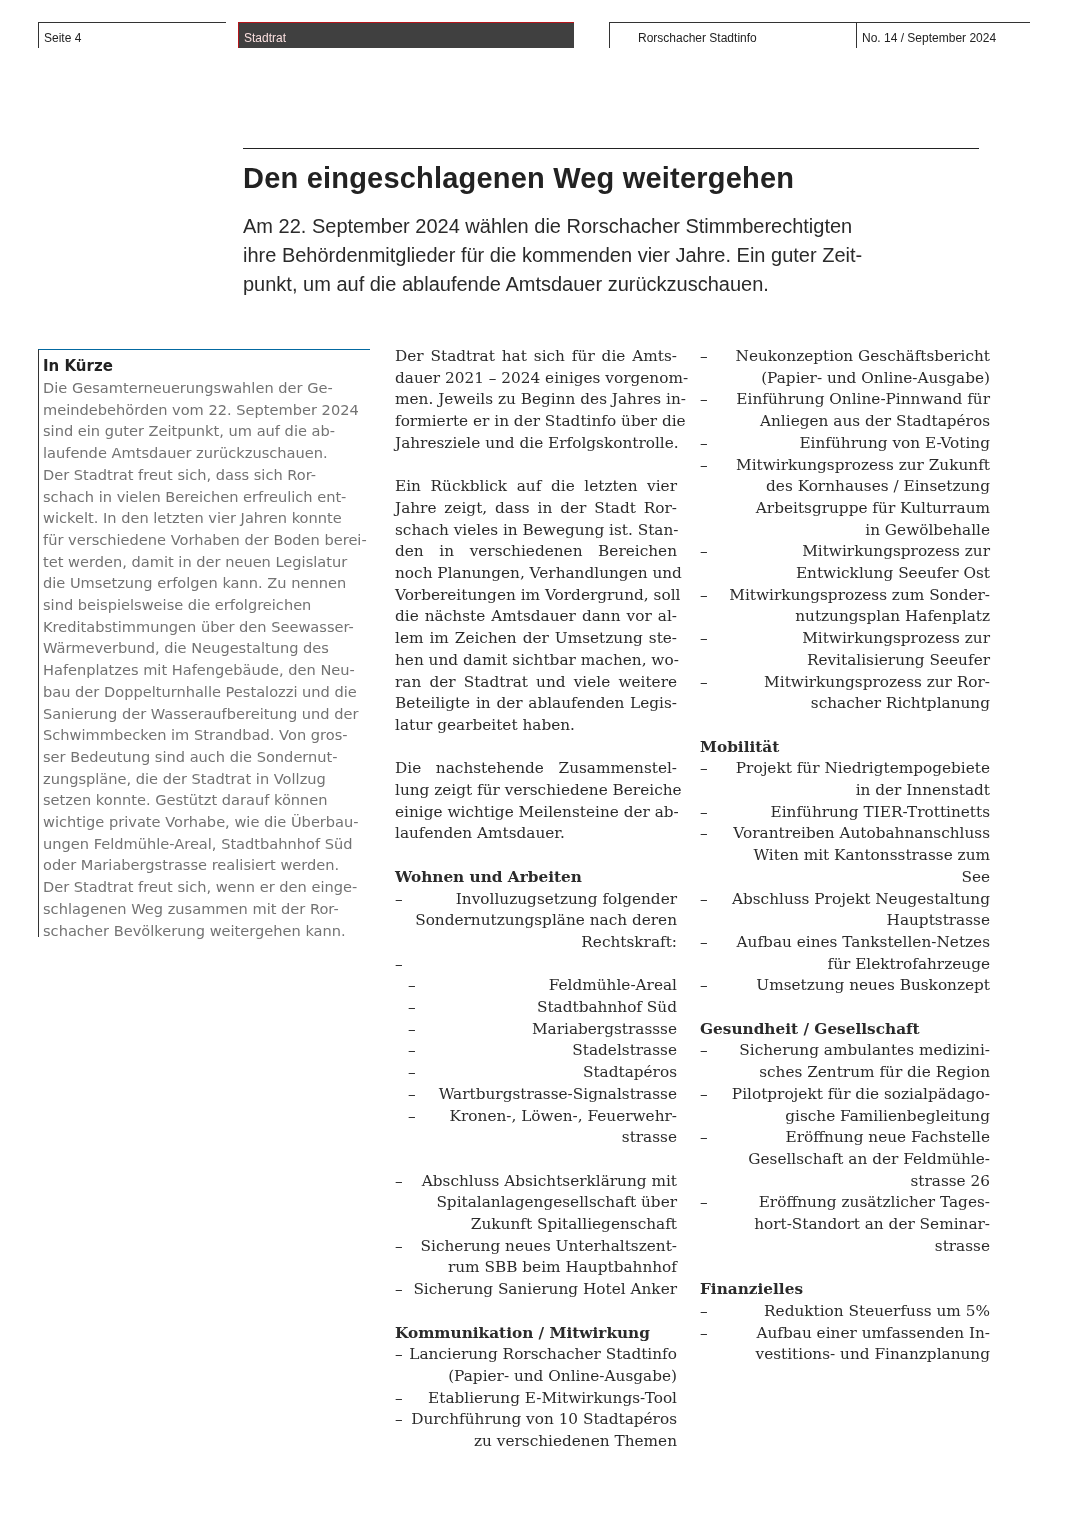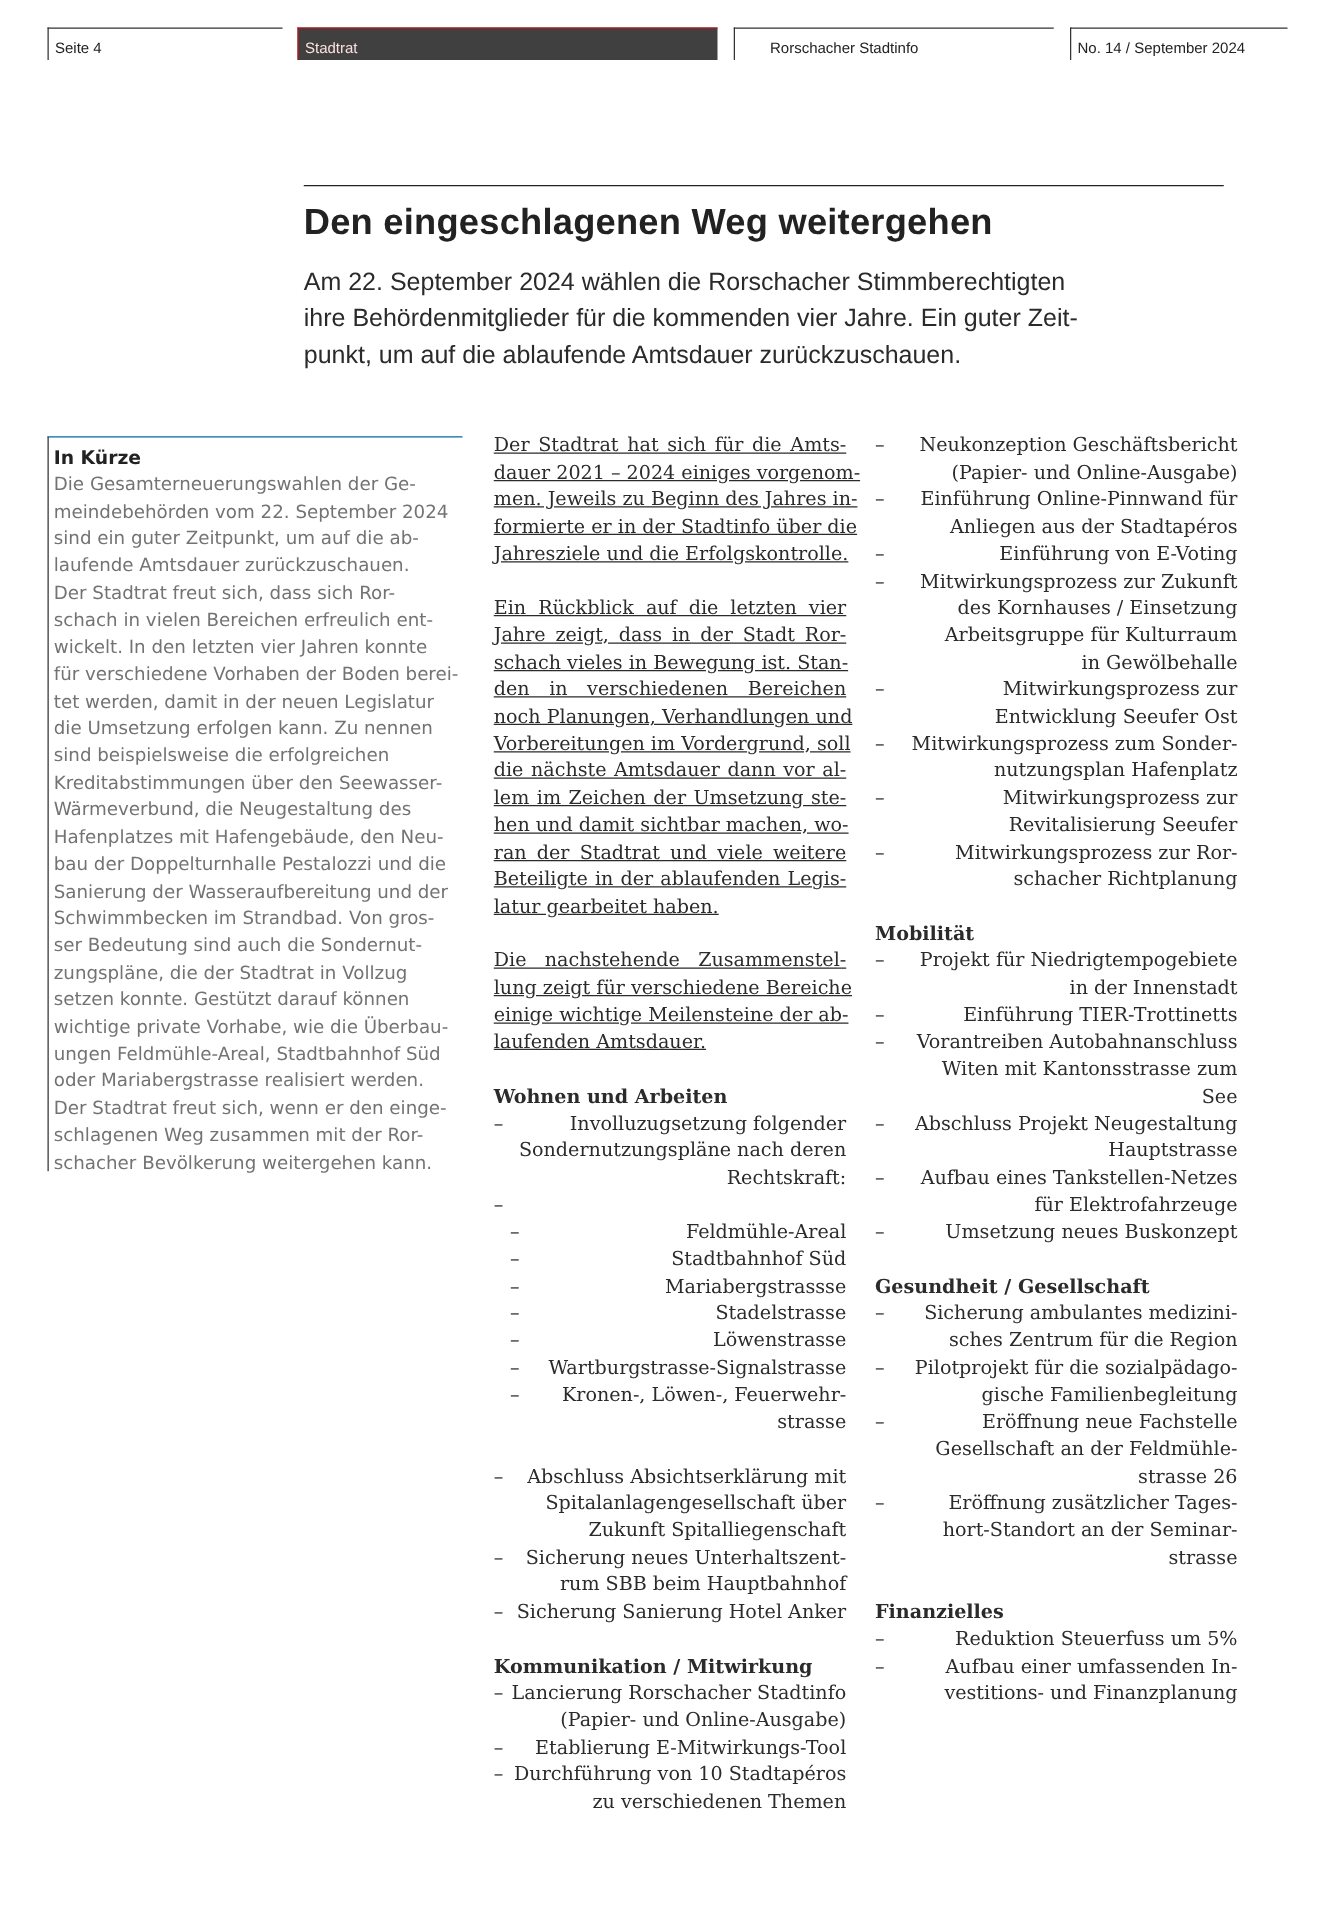--- a/index.html
+++ b/index.html
@@ -4,41 +4,41 @@
   <style>
     html, body { margin: 0; padding: 0; background: #ffffff; }
     body { width: 1070px; height: 1531px; position: relative; overflow: hidden; }
 
     .hdr { position: absolute; top: 22px; height: 26px; box-sizing: border-box;
            border-top: 1px solid #333; border-left: 1px solid #333;
            font-family: "Liberation Sans", sans-serif; font-size: 12px; color: #222;
            padding: 8px 0 0 5px; line-height: 14px; }
     .hdr-seite { left: 38px; width: 188px; }
     .hdr-section { left: 238px; width: 336px; background: #404040; color: #fbe0e0; border-top: 1px solid #b5151b; border-left: 1px solid #b5151b; }
-    .hdr-pub { left: 587px; width: 256px; padding-left: 28px; }
+    .hdr-pub { left: 609px; width: 256px; padding-left: 28px; }
     .hdr-issue { left: 856px; width: 174px; text-align: left; padding-right: 5px; }
 
     .title-rule { position: absolute; left: 243px; top: 148px; width: 736px; height: 1px; background: #222; }
     .title { position: absolute; left: 243px; top: 162px; margin: 0;
              font-family: "Liberation Sans", sans-serif; font-weight: bold; font-size: 29px; color: #222; letter-spacing: 0.2px; }
     .lead { position: absolute; left: 243px; top: 212px; width: 720px; margin: 0;
             font-family: "Liberation Sans", sans-serif; font-size: 20px; line-height: 29px; color: #2a2a2a; }
 
     .sidebar { position: absolute; left: 38px; top: 349px; width: 332px; height: 588px; box-sizing: border-box;
                border-top: 1px solid #0369a1; border-left: 1px solid #333; padding: 6px 0 0 4px;
                font-family: "DejaVu Sans", sans-serif; font-size: 14.6px; line-height: 21.7px; }
     .sidebar h3 { margin: 0; font-size: 15px; font-weight: bold; color: #222; line-height: 21px; }
     .sidebar p { margin: 0; color: #737373; }
     .sidebar p span { display: block; white-space: nowrap; }
 
     .col { position: absolute; top: 346px; width: 282px;
            font-family: "DejaVu Serif", serif; font-size: 15.3px; line-height: 21.7px; color: #2b2b2b; }
     .col-mid { left: 395px; }
     .col-right { left: 700px; width: 290px; }
-    .para { margin: 0 0 21.7px 0; text-decoration: underline; }
+    .para { margin: 0 0 21.7px 0; }
     .para span { display: block; white-space: nowrap; }
     .para .j { text-align: justify; text-align-last: justify; }
     .section-h { margin: 0; font-weight: bold; }
     ul.list { list-style: none; margin: 0 0 21.7px 0; padding: 0; }
     ul.list li { position: relative; padding-left: 14px; white-space: pre-line; text-align: right; }
     ul.list li::before { content: "–"; position: absolute; left: 0; }
     ul.sub { list-style: none; margin: 0; padding: 0 0 0 13px; }
     ul.sub li { position: relative; padding-left: 14px; white-space: pre-line; }
     ul.sub li::before { content: "–"; position: absolute; left: 0; }
   </style>
@@ -118,21 +118,21 @@
       <span class="j">einige wichtige Meilensteine der ab-</span>
       <span>laufenden Amtsdauer.</span>
     </div>
 
   <h4 class="section-h">Wohnen und Arbeiten</h4>
   <ul class="list">
     <li>Involluzugsetzung folgender
 Sondernutzungspläne nach deren
 Rechtskraft:</li>
     <li style="padding-left:0">
-      <ul class="sub" id="wohnen-sub"><li>Feldmühle-Areal</li><li>Stadtbahnhof Süd</li><li>Mariabergstrassse</li><li>Stadelstrasse</li><li>Löwenstrasse</li><li>Wartburgstrasse-Signalstrasse</li><li>Kronen-, Löwen-, Feuerwehr-
+      <ul class="sub" id="wohnen-sub"><li>Feldmühle-Areal</li><li>Stadtbahnhof Süd</li><li>Mariabergstrassse</li><li>Stadelstrasse</li><li>Stadtapéros</li><li>Wartburgstrasse-Signalstrasse</li><li>Kronen-, Löwen-, Feuerwehr-
 strasse</li></ul>
     </li>
     <li>Abschluss Absichtserklärung mit
 Spitalanlagengesellschaft über
 Zukunft Spitalliegenschaft</li>
     <li>Sicherung neues Unterhaltszent-
 rum SBB beim Hauptbahnhof</li>
     <li>Sicherung Sanierung Hotel Anker</li>
   </ul>
 

